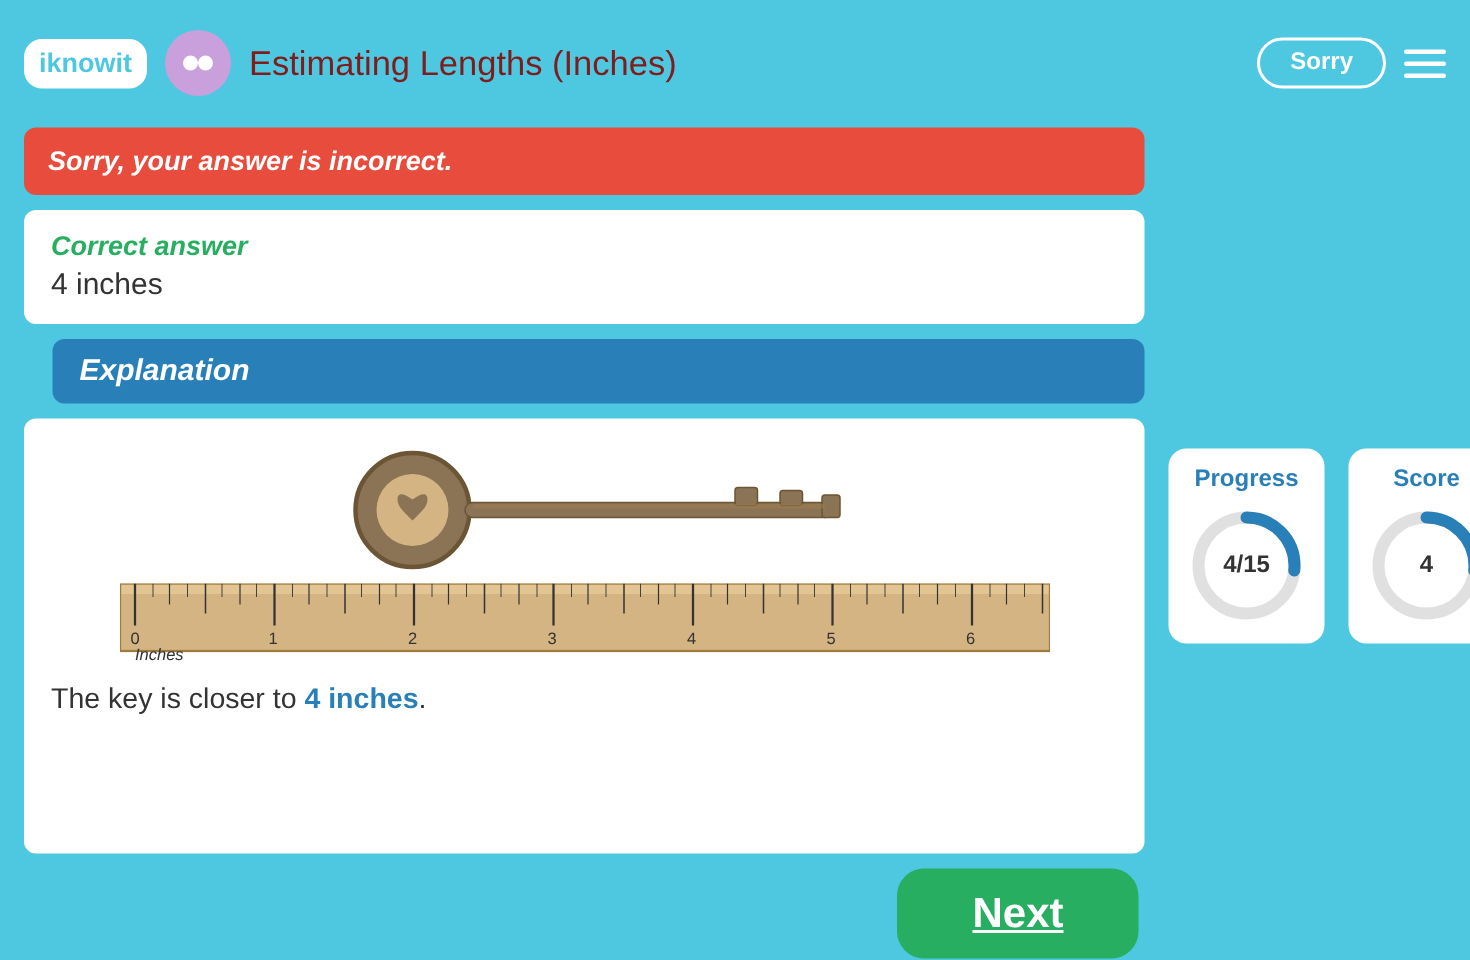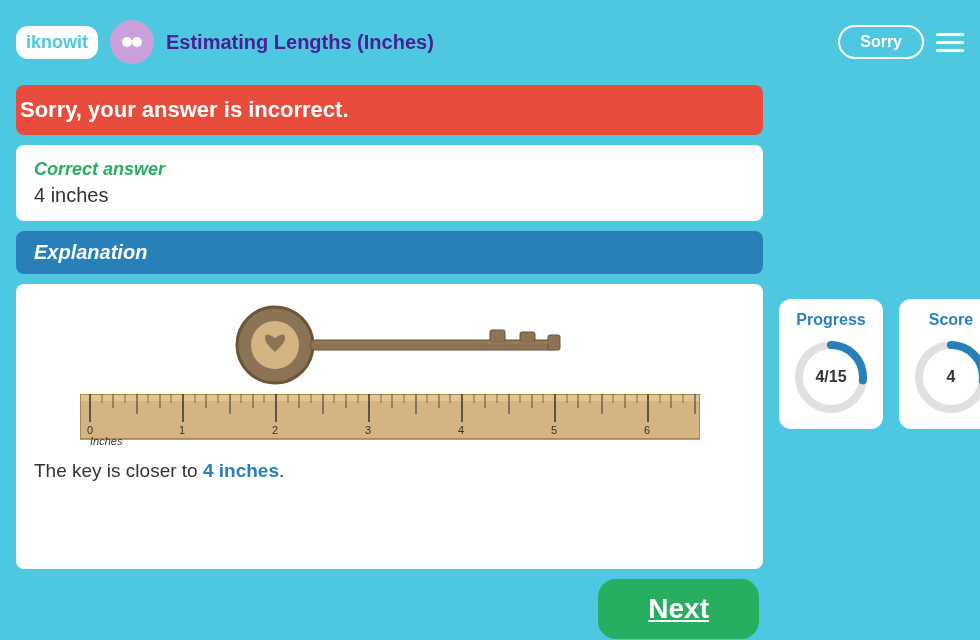--- a/index.html
+++ b/index.html
@@ -31,23 +31,23 @@
     }
     .logo-box span { color: #4dc8e0; }
     .logo-icon {
       width: 44px; height: 44px;
       background: #c9a0dc;
       border-radius: 50%;
       display: flex; align-items: center; justify-content: center;
     }
     .logo-icon svg { width: 28px; height: 28px; }
     .header-title {
-      font-size: 20px;
-      color: #4c1d95;
-      font-weight: bold;
+      font-size: 23px;
+      color: #7f1d1d;
+      font-weight: normal;
       flex: 1;
     }
     .assign-btn {
       background: transparent;
       border: 2px solid white;
       color: white;
       border-radius: 20px;
       padding: 6px 20px;
       font-size: 16px;
       font-weight: bold;
@@ -83,22 +83,23 @@
     
     .incorrect-banner {
       background: #e74c3c;
       border-radius: 8px;
       display: flex;
       align-items: stretch;
       overflow: hidden;
     }
     .incorrect-text {
       flex: 1;
-      padding: 12px 4px;
-      font-size: 22px;
+      padding: 12px 16px;
+      font-size: 18px;
+      font-style: italic;
       font-weight: bold;
       color: white;
     }
     .redisplay-btn {
       background: #2980b9;
       color: white;
       padding: 10px 14px;
       font-size: 13px;
       font-weight: bold;
       display: flex;
@@ -132,20 +133,21 @@
 
     
     .explanation-header {
       background: #2980b9;
       border-radius: 8px;
       padding: 10px 18px;
       font-size: 20px;
       font-style: italic;
       font-weight: bold;
       color: white;
+      margin-left: 19px;
     }
 
     
     .explanation-content {
       background: white;
       border-radius: 8px;
       padding: 16px 18px;
       flex: 1;
       display: flex;
       flex-direction: column;

